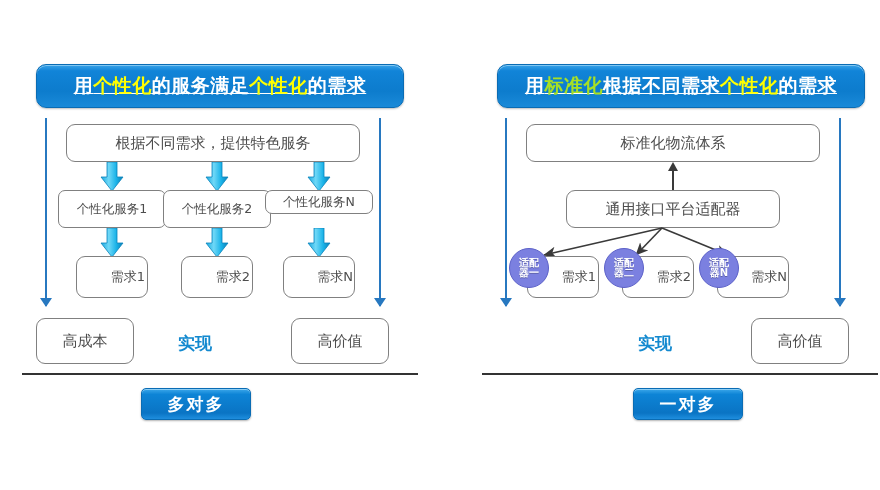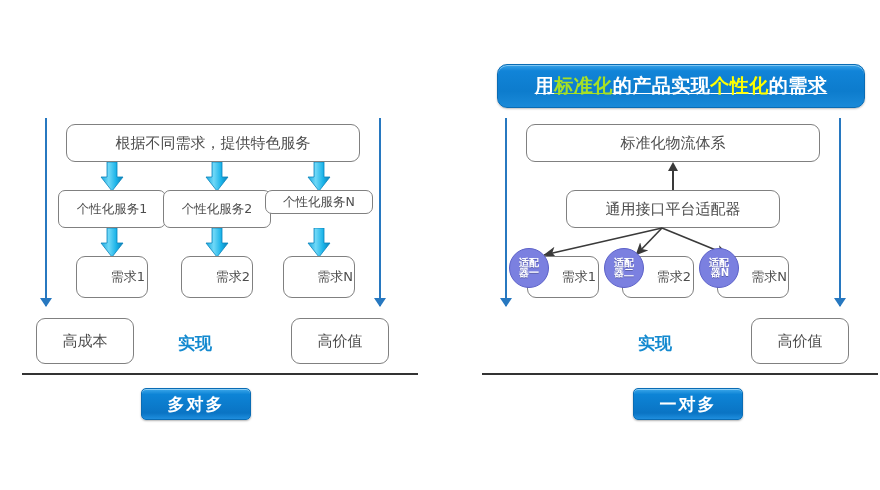--- a/index.html
+++ b/index.html
@@ -28,21 +28,21 @@
     display:flex;align-items:center;justify-content:center;
     box-sizing:border-box;
   }
   .banner-text{
     font-size:19px;font-weight:bold;color:#ffffff;
     text-decoration:underline;
     letter-spacing:.5px;
     white-space:nowrap;
   }
   .hl-yellow{color:#ffff00;}
-  .hl-green{color:#a8e024;text-decoration:underline;}
+  .hl-green{color:#a8e024;}
 
   
   .rbox{
     position:absolute;
     box-sizing:border-box;
     background:#ffffff;
     border:1px solid #808080;
     border-radius:9px;
     display:flex;align-items:center;justify-content:center;
     color:#4d4d4d;
@@ -74,21 +74,21 @@
   .adapter{
     position:absolute;
     width:38px;height:38px;border-radius:50%;
     background:#7b80e0;
     border:1px solid #5d62c9;
     display:flex;align-items:center;justify-content:center;
     z-index:5;
   }
   .adapter span{
     color:#ffffff;font-size:10px;font-weight:bold;
-    line-height:10px;text-align:right;display:block;
+    line-height:10px;text-align:center;display:block;
     text-shadow:0 1px 0 rgba(0,0,0,.25);
   }
 
   
   .realize{
     position:absolute;
     color:#1389cf;font-size:17px;font-weight:bold;
     white-space:nowrap;
   }
 
@@ -117,20 +117,25 @@
     border-left:5px solid transparent;border-right:5px solid transparent;
     border-bottom:9px solid #3a3a3a;}
 </style>
 </head>
 <body>
 
 <div class="stage">
 
   <div class="panel left">
 
+    <div class="banner" style="left:36px;top:64px;width:368px;">
+      <span class="banner-text">
+        <span>用</span><span class="hl-yellow">个性化</span><span>的服务满足</span><span class="hl-yellow">个性化</span><span>的需求</span>
+      </span>
+    </div>
 
     <div class="sidearrow" style="left:38px;top:118px;height:188px;">
       <div class="shaft"></div>
       <div class="head"></div>
     </div>
     <div class="sidearrow" style="left:372px;top:118px;height:188px;">
       <div class="shaft"></div>
       <div class="head"></div>
     </div>
 
@@ -192,21 +197,21 @@
 
     <div class="pill" style="left:141px;top:388px;">
       <span>多对多</span>
     </div>
   </div>
 
   <div class="panel right">
 
     <div class="banner" style="left:57px;top:64px;width:368px;">
       <span class="banner-text">
-        <span>用</span><span class="hl-green">标准化</span><span>的产品实现</span><span class="hl-yellow">个性化</span><span>的需求</span>
+        <span>用</span><span class="hl-green">标准化</span><span>根据不同需求</span><span class="hl-yellow">个性化</span><span>的需求</span>
       </span>
     </div>
 
     <div class="sidearrow" style="left:58px;top:118px;height:188px;">
       <div class="shaft"></div>
       <div class="head"></div>
     </div>
     <div class="sidearrow" style="left:392px;top:118px;height:188px;">
       <div class="shaft"></div>
       <div class="head"></div>

